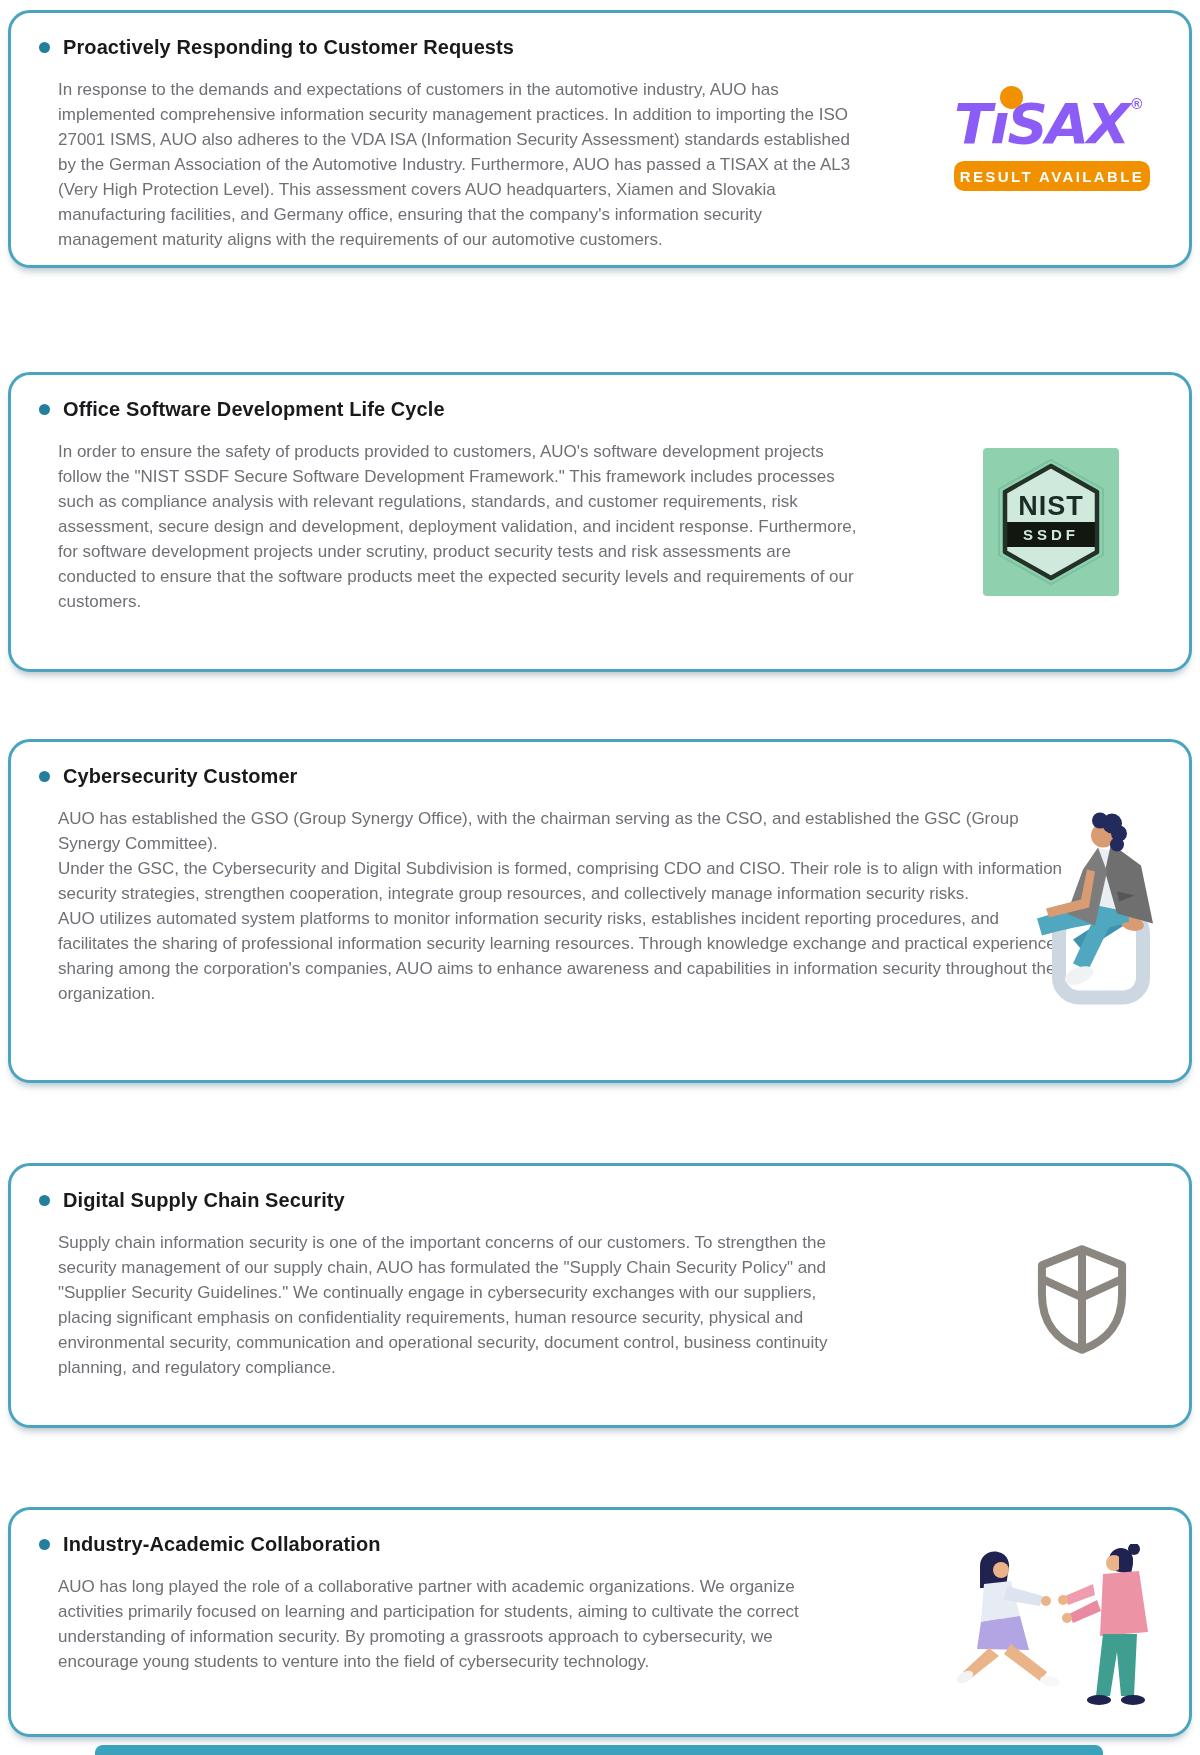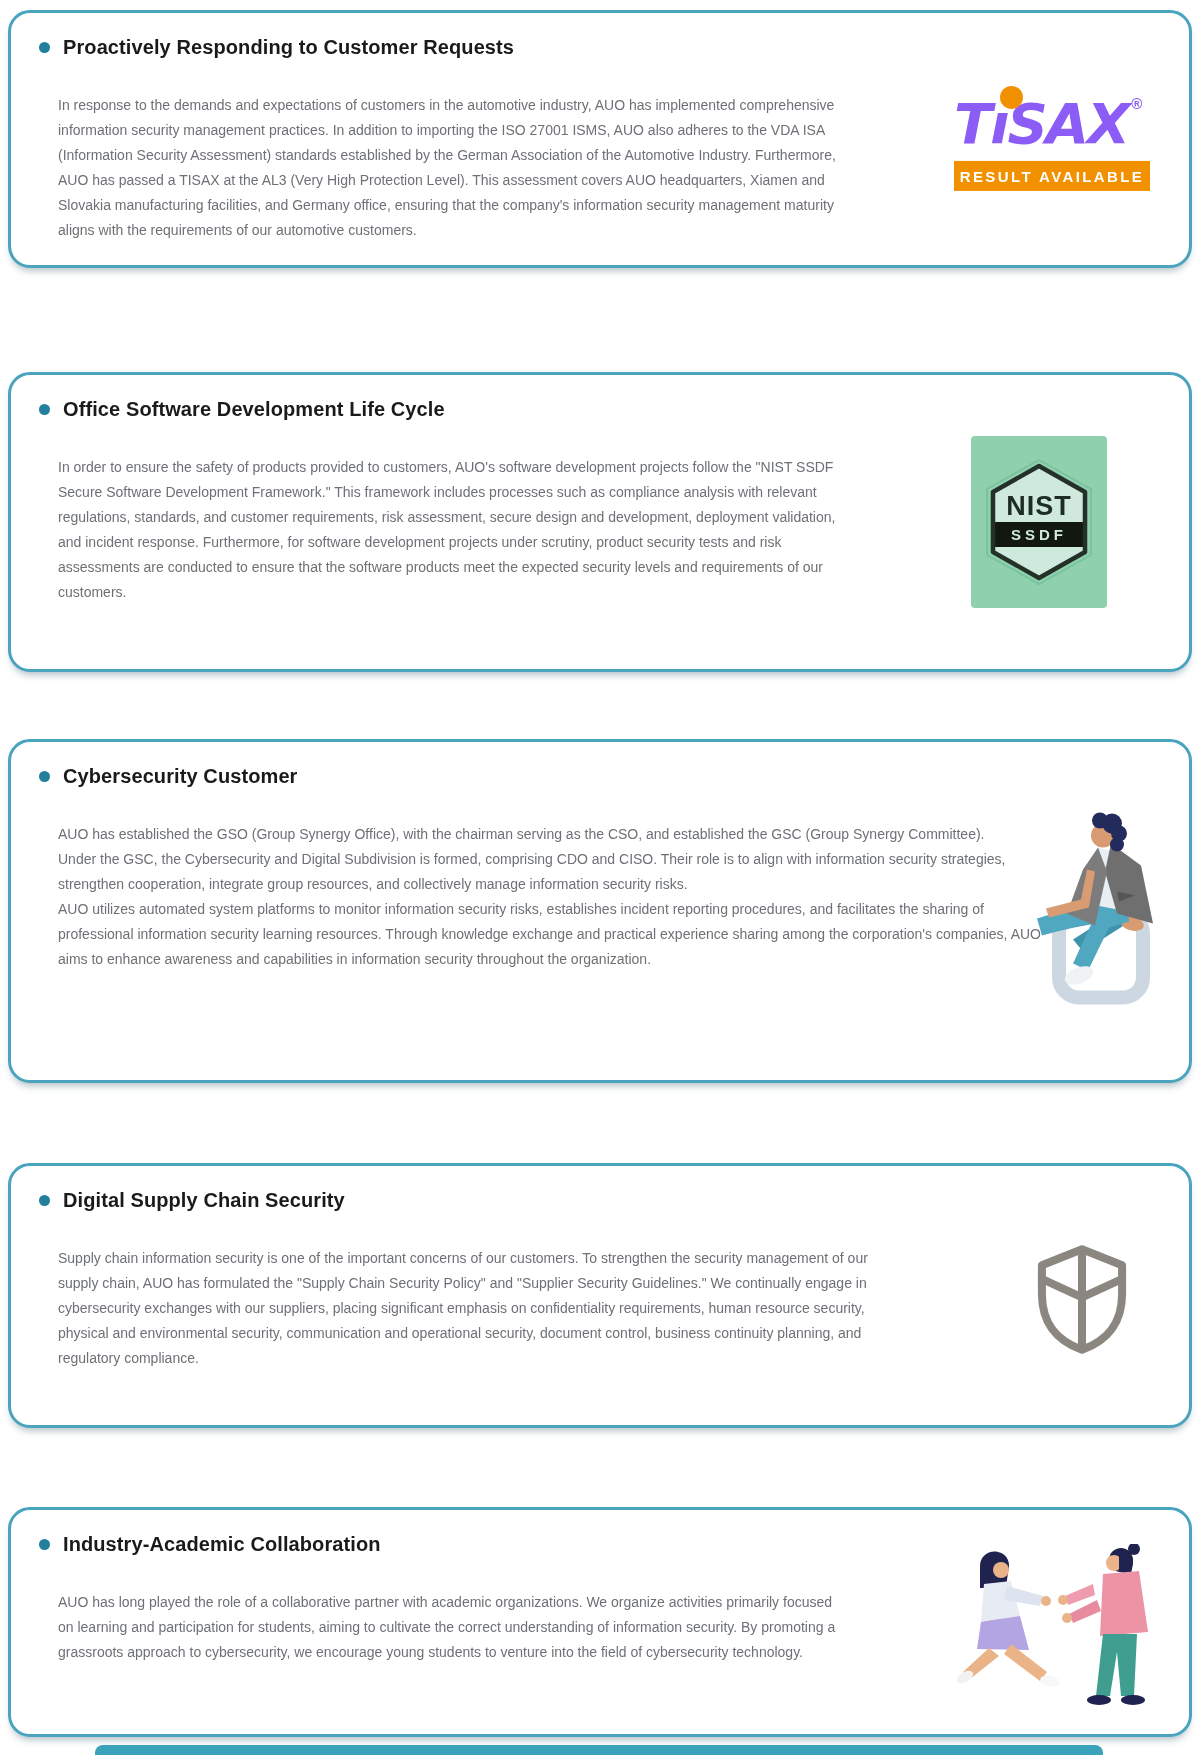--- a/index.html
+++ b/index.html
@@ -20,22 +20,22 @@
   .card-2 { top: 372px;  height: 300px; }
   .card-3 { top: 739px;  height: 344px; }
   .card-4 { top: 1163px; height: 265px; }
   .card-5 { top: 1507px; height: 230px; }
 
   .title-row { display: flex; align-items: center; gap: 13px; margin-left: -19px; }
   .bullet { width: 11px; height: 11px; border-radius: 50%; background: #22809c; flex: 0 0 auto; }
   .card-title { font-size: 20px; line-height: 24px; font-weight: 600; color: #191a1c; letter-spacing: 0.1px; }
 
   .card-body {
-    margin-top: 34px;
-    font-size: 14px; line-height: 25px;
+    margin-top: 18px;
+    font-size: 17px; line-height: 25px;
     color: #6d7075;
     white-space: pre-line;
   }
   .card-1 .card-body { width: 800px; }
   .card-2 .card-body { width: 800px; }
   .card-3 .card-body { width: 1005px; }
   .card-4 .card-body { width: 815px; }
   .card-5 .card-body { width: 790px; }
 
   .visual { position: absolute; }
@@ -44,25 +44,25 @@
   .tisax { right: 27px; top: 50%; transform: translateY(-46%); width: 208px; }
   .tisax-word { position: relative; font-family: "DejaVu Sans", sans-serif;
     font-style: italic; font-weight: bold; font-size: 56px; line-height: 1.05;
     color: #8b5cf6; letter-spacing: -2px; white-space: nowrap; }
   .tisax-dot { position: absolute; left: 46px; top: -9px; width: 23px; height: 23px;
     border-radius: 50%; background: #f29100; }
   .tisax-reg { font-size: 15px; font-style: normal; letter-spacing: 0;
     vertical-align: 34px; margin-left: 3px; font-family: "Liberation Sans", sans-serif; }
   .tisax-banner { margin-top: 7px; background: #f29100; color: #ffffff;
     font-weight: bold; font-size: 15px; letter-spacing: 2.4px; text-align: center;
-    padding: 7px 4px 6px 4px; white-space: nowrap; width: 196px; }
-
-  
-  .nist-square { right: 82px; top: 50%; transform: translateY(-50%);
-    width: 136px; height: 172px; background: #8fd0ae; border-radius: 4px;
+    padding: 7px 4px 6px 4px; white-space: nowrap; width: 196px; border-radius: 10px; }
+
+  
+  .nist-square { right: 70px; top: 50%; transform: translateY(-50%);
+    width: 136px; height: 148px; background: #8fd0ae; border-radius: 4px;
     display: flex; align-items: center; justify-content: center; text-align: center; }
 
   
   .shield { right: 58px; top: 50%; transform: translateY(-46%); }
 
   
   .sitting { right: 28px; top: 50%; transform: translateY(-50%); }
   .students { right: 26px; bottom: 14px; }
 
   

